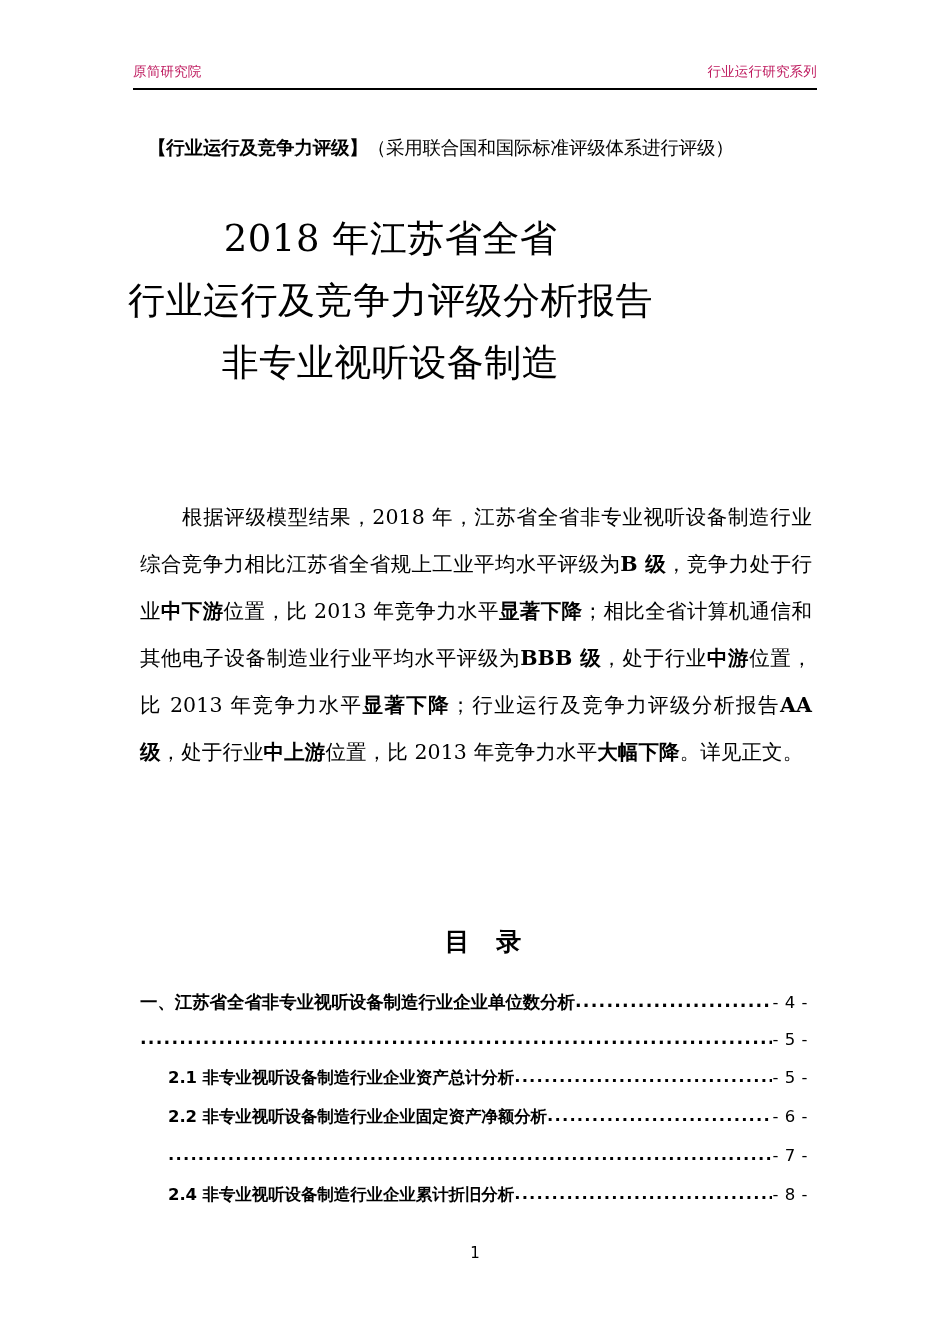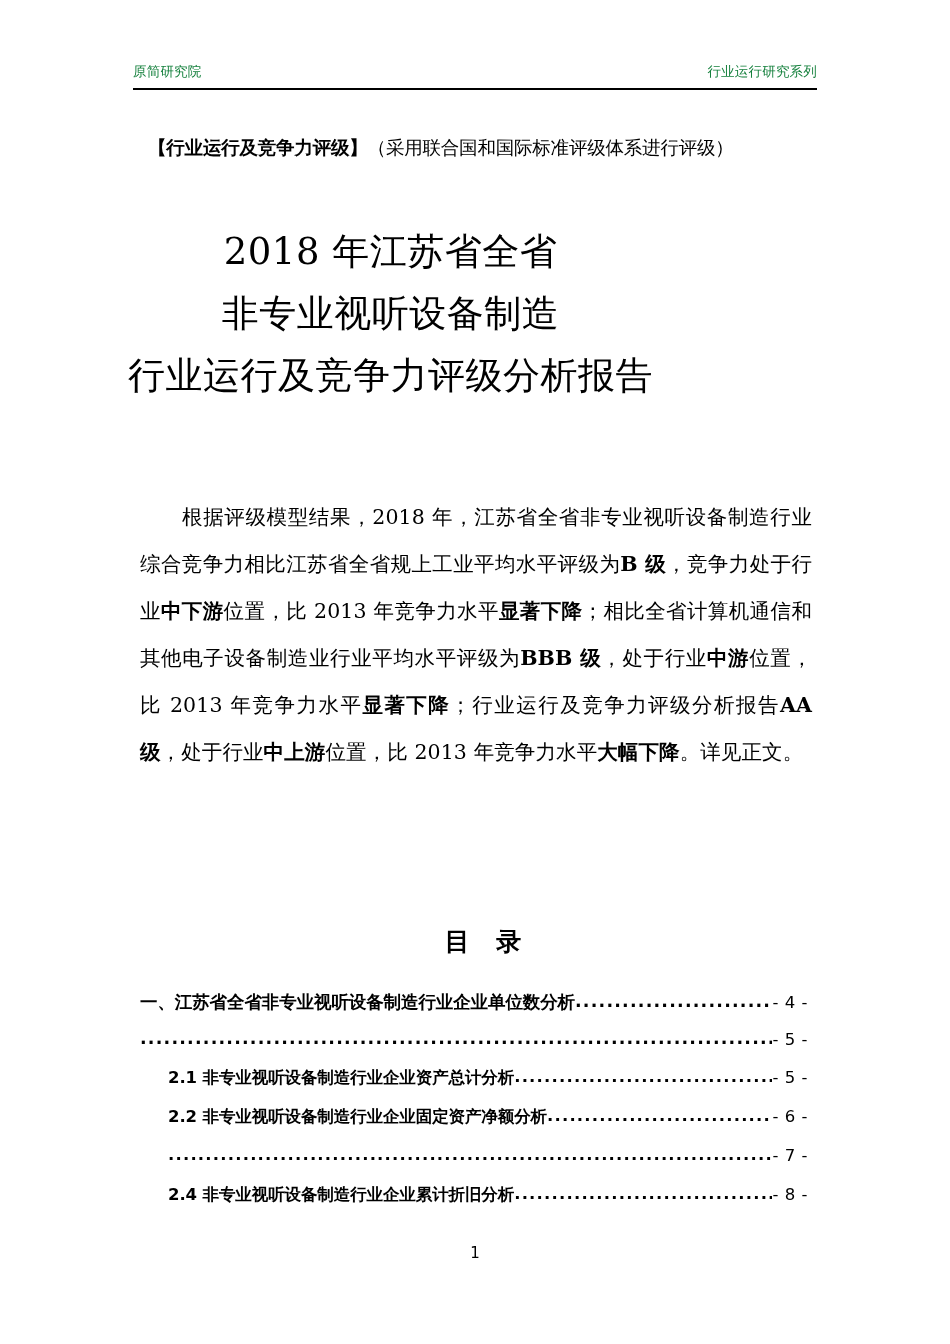--- a/index.html
+++ b/index.html
@@ -21,21 +21,21 @@
   .page-header {
     position: absolute;
     left: 133px;
     top: 62px;
     width: 684px;
     display: flex;
     justify-content: space-between;
     font-family: "DejaVu Sans", "Liberation Sans", sans-serif;
     font-size: 13.5px;
     line-height: 18px;
-    color: #15803d;
+    color: #be185d;
     letter-spacing: 0.2px;
   }
   .header-rule {
     position: absolute;
     left: 133px;
     top: 88px;
     width: 684px;
     height: 0;
     border-top: 2.2px solid #000000;
   }
@@ -54,21 +54,21 @@
     margin-left: 8px;
   }
   .series-line .paren {
     font-weight: normal;
   }
 
   
   .doc-title {
     position: absolute;
     left: 0;
-    top: 221px;
+    top: 208px;
     width: 781px;
     text-align: center;
     font-family: "DejaVu Serif", "Liberation Serif", serif;
     font-size: 37px;
     line-height: 62px;
     letter-spacing: 0.5px;
   }
   .doc-title .tline { display: block; }
 
   
@@ -188,22 +188,22 @@
     <span>行业运行研究系列</span>
   </div>
   <div class="header-rule"></div>
 
   <div class="series-line">
     <span>【行业运行及竞争力评级】</span><span class="paren">（采用联合国和国际标准评级体系进行评级）</span>
   </div>
 
   <div class="doc-title">
     <span class="tline">2018 年江苏省全省</span>
+    <span class="tline">行业运行及竞争力评级分析报告</span>
     <span class="tline">非专业视听设备制造</span>
-    <span class="tline">行业运行及竞争力评级分析报告</span>
   </div>
 
 
   <div class="summary-body">
     <span>根据评级模型结果，2018 年，江苏省全省非专业视听设备制造行业综合竞争力相比江苏省全省规上工业平均水平评级为</span><b>B 级</b><span>，竞争力处于行业</span><b>中下游</b><span>位置，比 2013 年竞争力水平</span><b>显著下降</b><span>；相比全省计算机通信和其他电子设备制造业行业平均水平评级为</span><b>BBB 级</b><span>，处于行业</span><b>中游</b><span>位置，比 2013 年竞争力水平</span><b>显著下降</b><span>；行业运行及竞争力评级分析报告</span><b>AA 级</b><span>，处于行业</span><b>中上游</b><span>位置，比 2013 年竞争力水平</span><b>大幅下降</b><span>。详见正文。</span>
   </div>
 
   <div class="toc-heading">目 录</div>
 
   <div class="toc">

